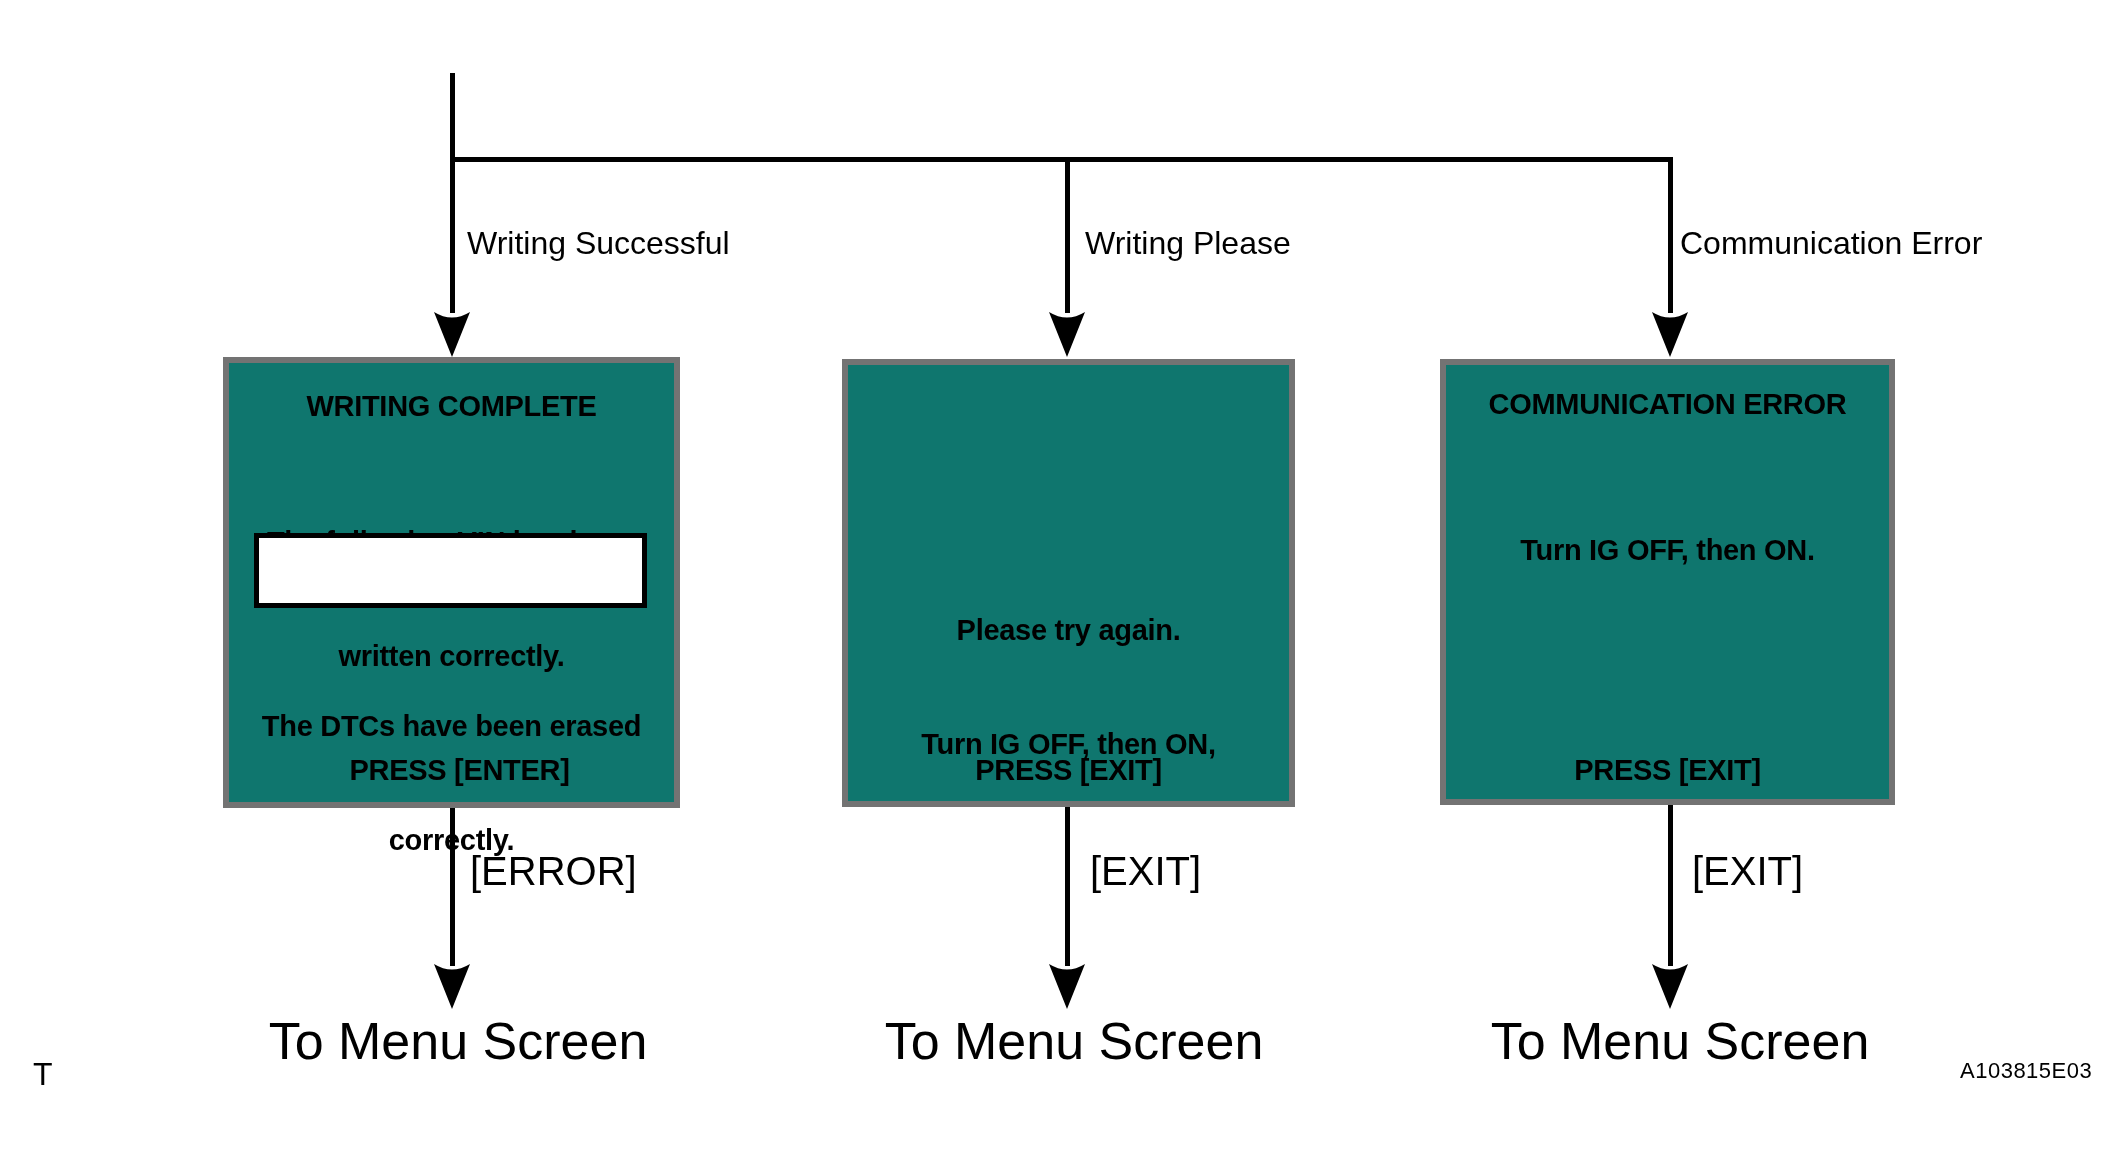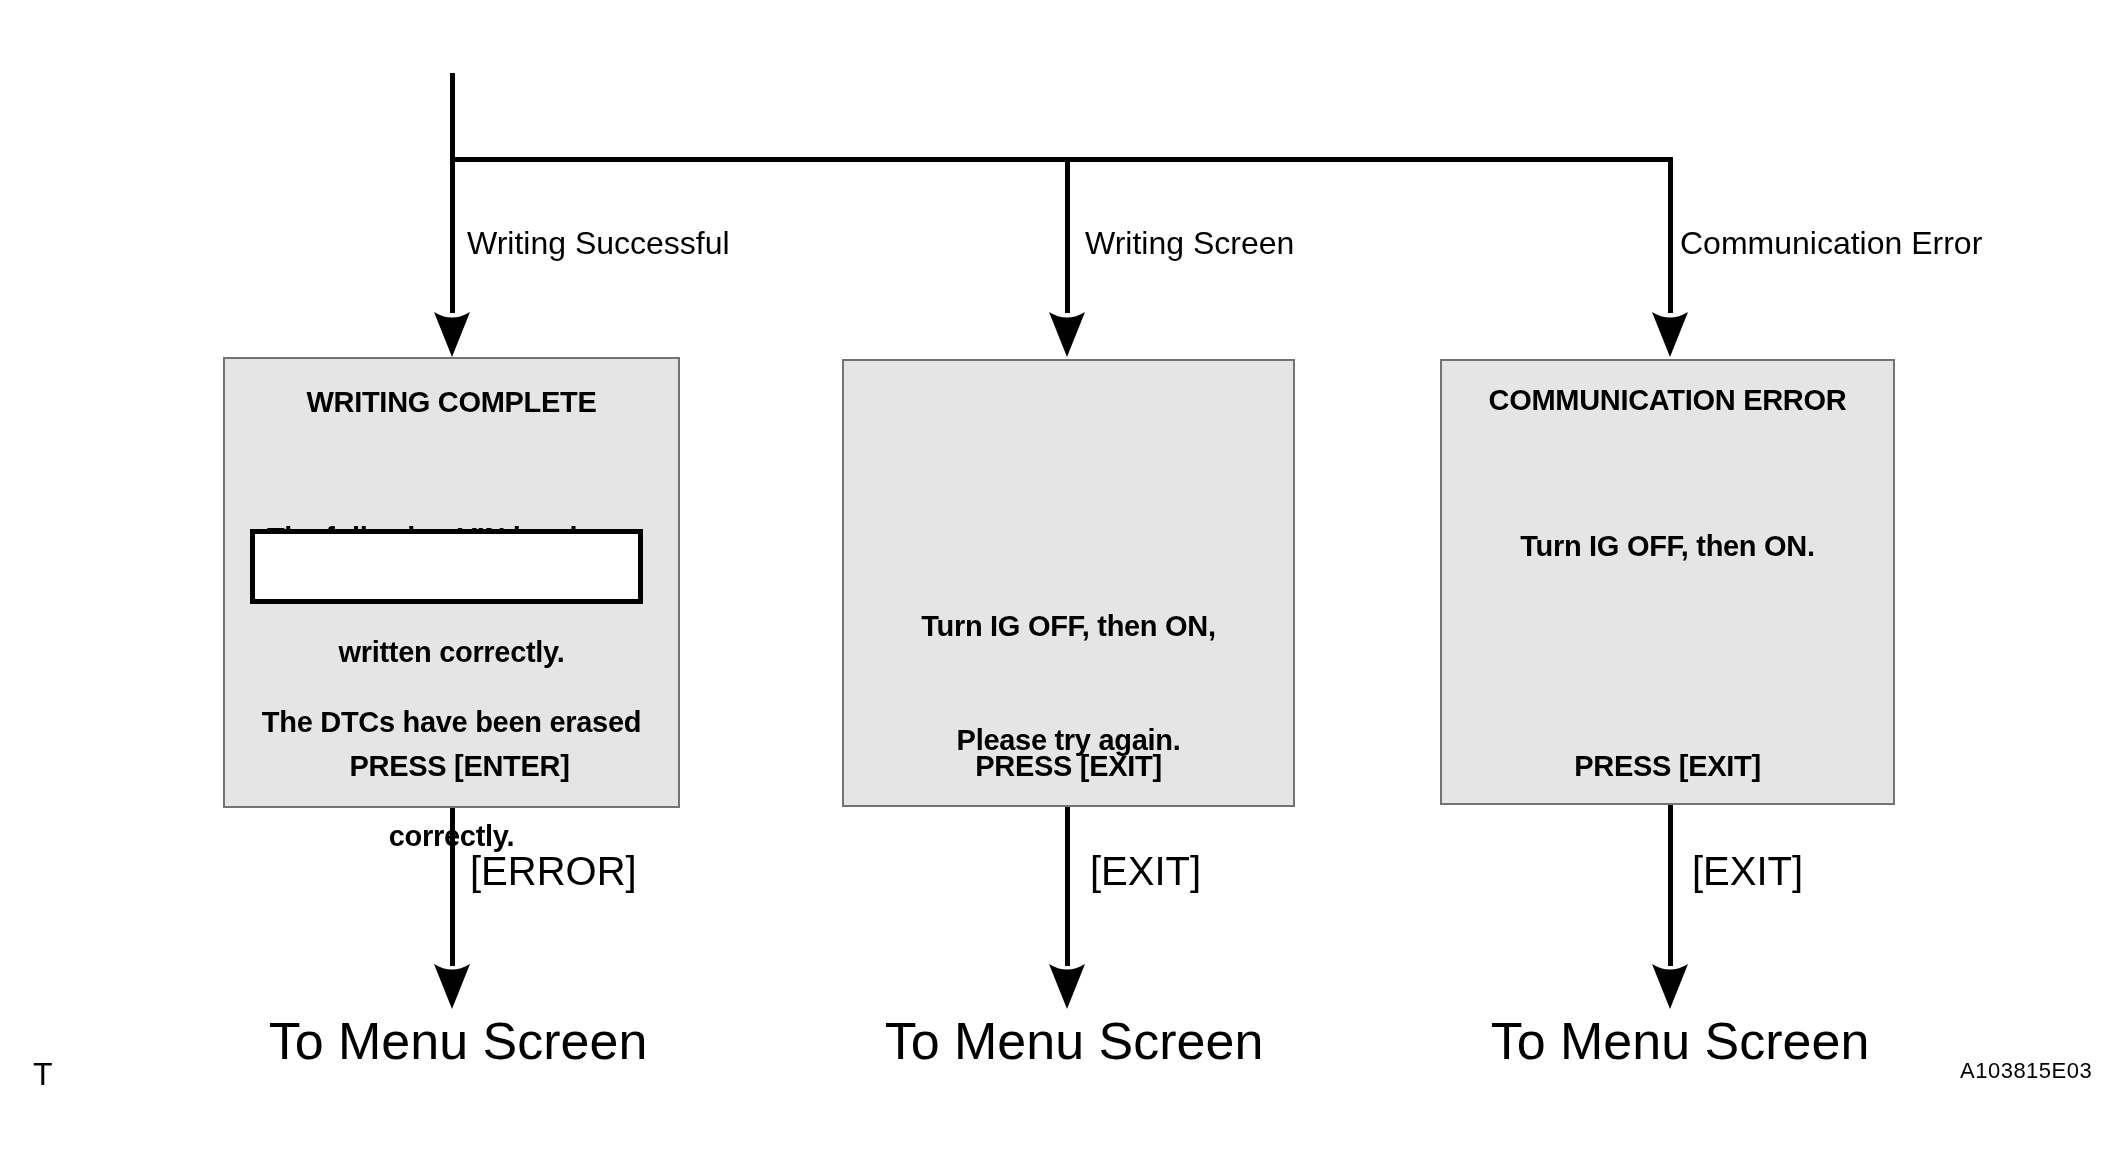--- a/index.html
+++ b/index.html
@@ -20,22 +20,22 @@
     position: absolute;
     background: #000000;
   }
   .arrowhead {
     position: absolute;
     width: 36px;
     height: 45px;
   }
   .flow-box {
     position: absolute;
-    border: 2px solid #737373;
-    background: #e5e5e5;
+    border: 6px solid #737373;
+    background: #0f766e;
     box-sizing: border-box;
   }
   .box-text {
     position: absolute;
     left: 0;
     right: 0;
     text-align: center;
     font-weight: bold;
     font-size: 29px;
     line-height: 38px;
@@ -98,41 +98,41 @@
       <path d="M18 45 L0 0 Q18 11 36 0 Z" fill="#000000"></path>
     </svg>
   <svg class="arrowhead" style="left:1049px; top:312px;" viewBox="0 0 36 45">
       <path d="M18 45 L0 0 Q18 11 36 0 Z" fill="#000000"></path>
     </svg>
   <svg class="arrowhead" style="left:1652px; top:312px;" viewBox="0 0 36 45">
       <path d="M18 45 L0 0 Q18 11 36 0 Z" fill="#000000"></path>
     </svg>
 
   <div class="branch-label" style="left:467px; top:184px;">Writing Successful</div>
-  <div class="branch-label" style="left:1085px; top:184px;">Writing Screen</div>
+  <div class="branch-label" style="left:1085px; top:184px;">Writing Please</div>
   <div class="branch-label" style="left:1680px; top:184px;">Communication Error</div>
 
   <div class="flow-box" style="left:223px; top:357px; width:457px; height:451px;">
     <div class="box-text" style="top:24px;">WRITING COMPLETE</div>
     <div class="box-text" style="top:84px;">
       <div>The following VIN has been</div>
       <div>written correctly.</div>
     </div>
     <div class="vin-field" style="left:25px; top:170px; width:393px; height:75px;"></div>
     <div class="box-text" style="top:268px;">
       <div>The DTCs have been erased</div>
       <div>correctly.</div>
     </div>
     <div class="box-text" style="top:388px;padding-left:16px;">PRESS [ENTER]</div>
   </div>
 
   <div class="flow-box" style="left:842px; top:359px; width:453px; height:448px;">
     <div class="box-text" style="top:170px;">
+      <div>Please try again.</div>
       <div>Turn IG OFF, then ON,</div>
-      <div>Please try again.</div>
     </div>
     <div class="box-text" style="top:386px;">PRESS [EXIT]</div>
   </div>
 
   <div class="flow-box" style="left:1440px; top:359px; width:455px; height:446px;">
     <div class="box-text" style="top:20px;">COMMUNICATION ERROR</div>
     <div class="box-text" style="top:166px;">Turn IG OFF, then ON.</div>
     <div class="box-text" style="top:386px;">PRESS [EXIT]</div>
   </div>
 

